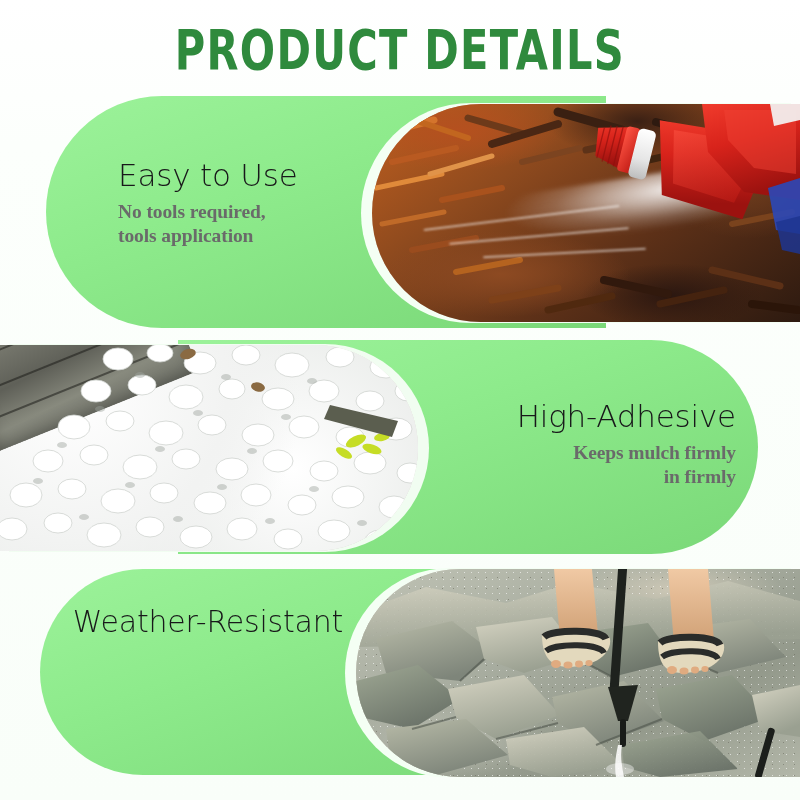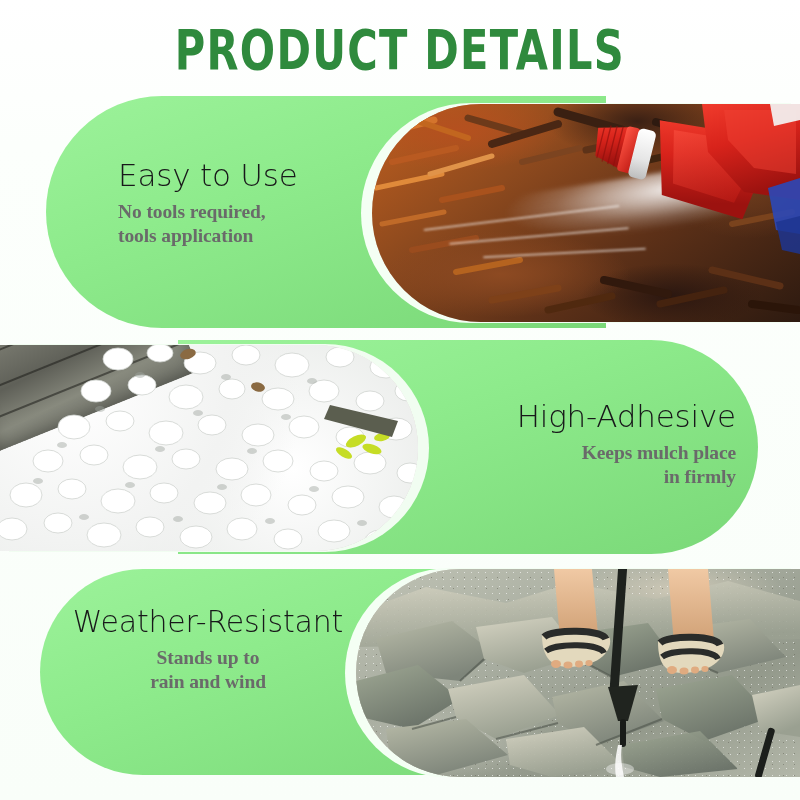--- a/index.html
+++ b/index.html
@@ -376,21 +376,21 @@
           </g>
         </g>
       </svg>
     </div>
 
     <div class="txt" id="txt-2">
       <div class="heading">
         <div>High-Adhesive</div>
       </div>
       <div class="sub">
-        <div>Keeps mulch place</div>
+        <div>Keeps mulch firmly</div>
         <div>in firmly</div>
       </div>
     </div>
   </div>
 
   <div class="card" id="card-3">
 
     <div class="pill pill-left" id="pill-3"></div>
 
     <div class="photo photo-right" id="photo-3">
@@ -480,20 +480,16 @@
 
         <path d="M266 176 C264 188 266 198 268 208 L260 208 C258 196 260 186 262 176 Z" fill="#ffffff" opacity=".85"></path>
         <ellipse cx="264" cy="200" rx="14" ry="6" fill="#ffffff" opacity=".4"></ellipse>
       </svg>
     </div>
 
     <div class="txt" id="txt-3">
       <div class="heading">
         <div>Weather-Resistant</div>
       </div>
-      <div class="sub">
-        <div>Stands up to</div>
-        <div>rain and wind</div>
-      </div>
     </div>
   </div>
 
 </div>
 
 </body></html>

